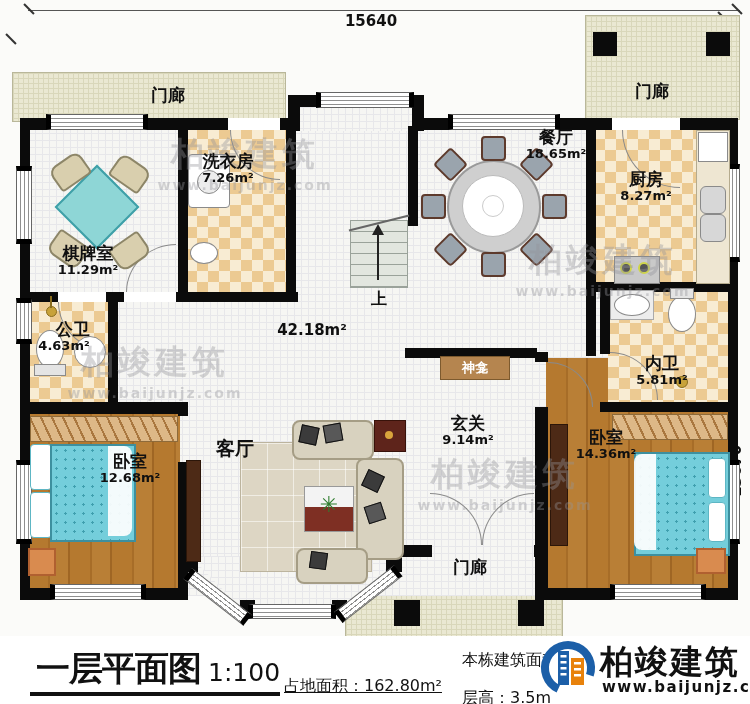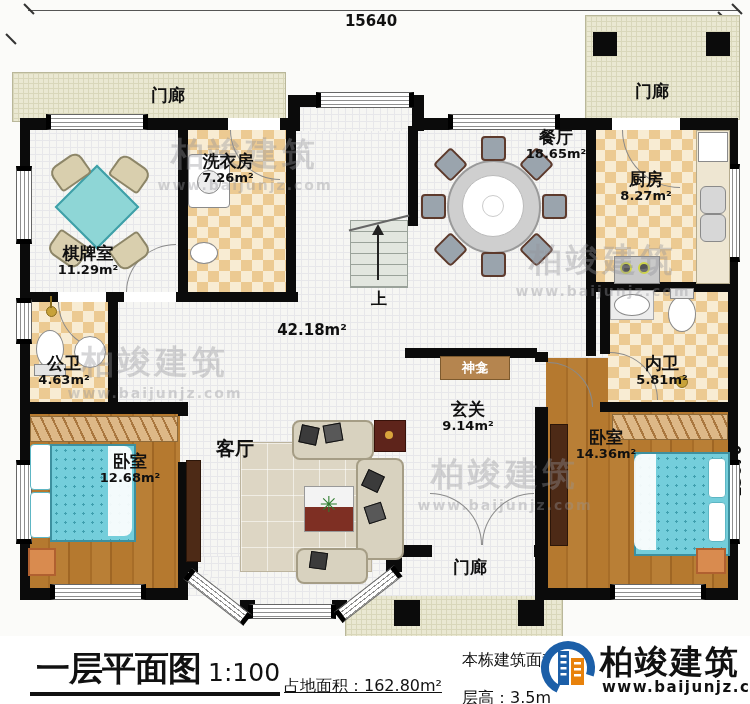--- a/index.html
+++ b/index.html
@@ -224,32 +224,32 @@
       <div class="ar">7.26m²</div>
     </div>
   <div class="rlab" style="left:556px;top:128px;">
       <div class="nm">餐厅</div>
       <div class="ar">18.65m²</div>
     </div>
   <div class="rlab" style="left:646px;top:170px;">
       <div class="nm">厨房</div>
       <div class="ar">8.27m²</div>
     </div>
-  <div class="rlab" style="left:64px;top:354px;">
+  <div class="rlab" style="left:64px;top:320px;text-align:right;">
       <div class="nm">公卫</div>
       <div class="ar">4.63m²</div>
     </div>
   <div class="rlab" style="left:662px;top:354px;">
       <div class="nm">内卫</div>
       <div class="ar">5.81m²</div>
     </div>
   <div class="rlab" style="left:312px;top:322px;">
       <div class="ar" style="font-size:15px;">42.18m²</div>
     </div>
-  <div class="rlab" style="left:468px;top:400px;">
+  <div class="rlab" style="left:468px;top:414px;">
       <div class="nm">玄关</div>
       <div class="ar">9.14m²</div>
     </div>
   <div class="rlab" style="left:235px;top:438px;">
       <div class="nm" style="font-size:19px;">客厅</div>
     </div>
   <div class="rlab" style="left:130px;top:452px;">
       <div class="nm">卧室</div>
       <div class="ar">12.68m²</div>
     </div>

